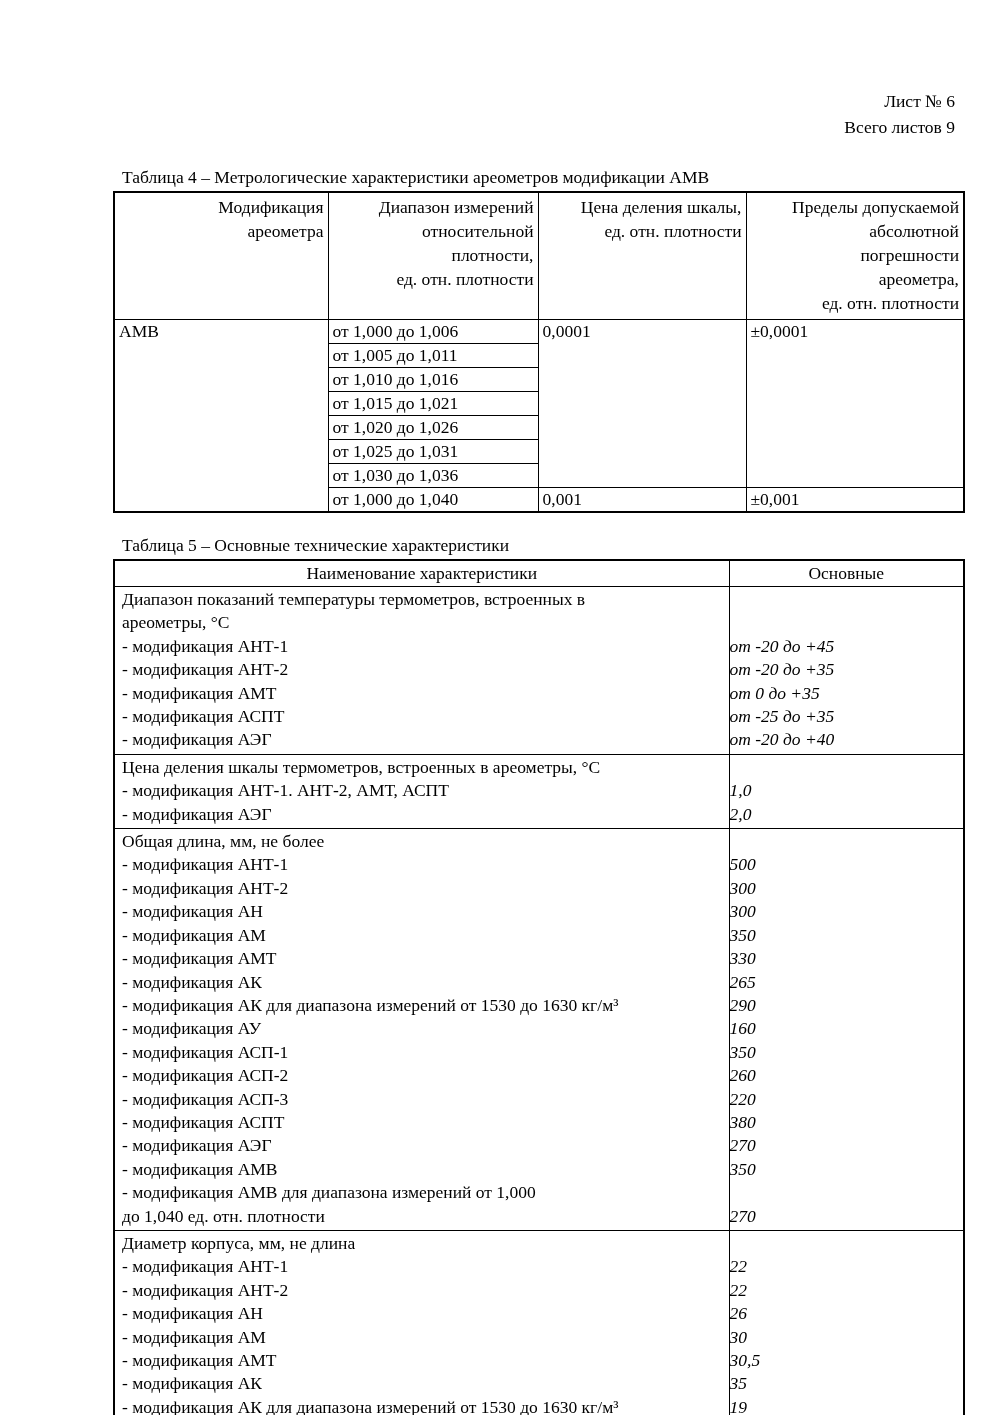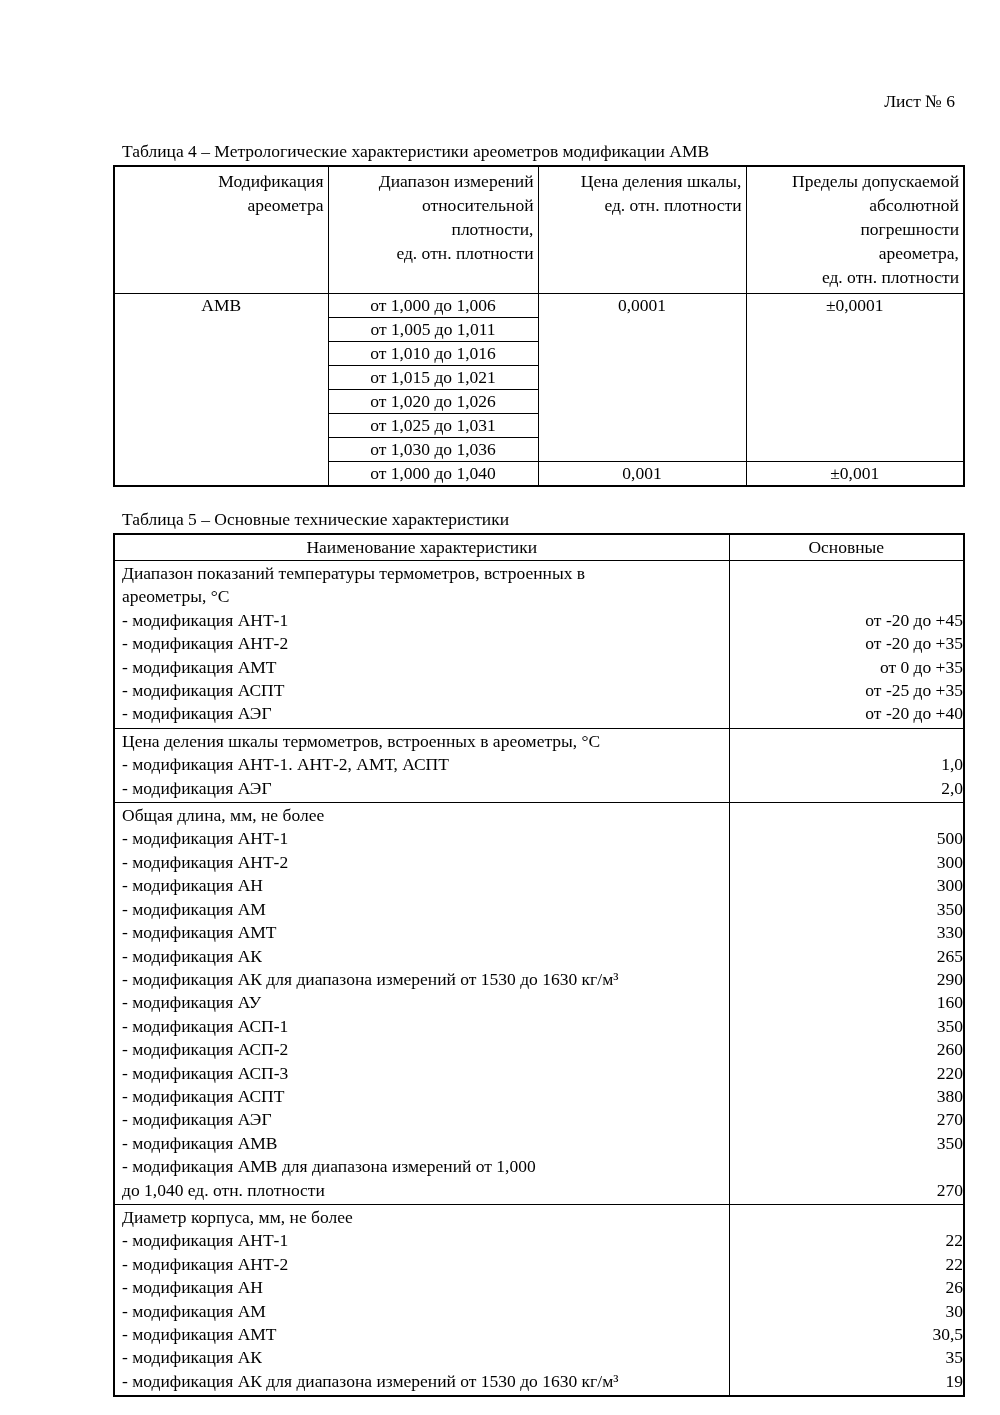--- a/index.html
+++ b/index.html
@@ -45,49 +45,49 @@
   .t4 col.c2 { width: 210px; }
   .t4 col.c3 { width: 208px; }
   .t4 col.c4 { width: 218px; }
   .t4 th {
     text-align: right;
     white-space: pre-line;
     line-height: 24px;
     padding: 2px 4px 4px 4px;
   }
   .t4 td {
-    text-align: center;
     line-height: 23px;
     height: 24px;
     padding: 0 4px;
   }
   
   .t5tbl col.c1 { width: 615px; }
   .t5tbl col.c2 { width: 235px; }
   .t5tbl th {
     text-align: center;
     line-height: 25px;
     padding: 0 0;
   }
   .t5tbl td { padding: 1px 0 2px 0; }
   .t5tbl td.name-cell { padding-left: 7px; padding-right: 6px; }
   .t5tbl .line {
     line-height: 23.4px;
     min-height: 23.4px;
     white-space: nowrap;
   }
-  .t5tbl .value-cell .line { text-align: right; }
+  .t5tbl .value-cell .line { text-align: left; font-style: italic; }
 </style>
 </head>
 <body>
 
 <div class="content">
 
   <div class="page-header">
     <div>Лист № 6</div>
+    <div>Всего листов 9</div>
   </div>
 
   <div class="caption">Таблица 4 – Метрологические характеристики ареометров модификации АМВ</div>
 
   <table class="t4">
     <colgroup>
         <col class="c1">
         <col class="c2">
         <col class="c3">
         <col class="c4">
@@ -223,21 +223,21 @@
             <div class="line">220</div>
             <div class="line">380</div>
             <div class="line">270</div>
             <div class="line">350</div>
             <div class="line">&nbsp;</div>
             <div class="line">270</div>
           </td>
         </tr>
         <tr>
           <td class="name-cell">
-            <div class="line">Диаметр корпуса, мм, не более</div>
+            <div class="line">Диаметр корпуса, мм, не длина</div>
             <div class="line">- модификация АНТ-1</div>
             <div class="line">- модификация АНТ-2</div>
             <div class="line">- модификация АН</div>
             <div class="line">- модификация АМ</div>
             <div class="line">- модификация АМТ</div>
             <div class="line">- модификация АК</div>
             <div class="line">- модификация АК для диапазона измерений от 1530 до 1630 кг/м³</div>
           </td>
           <td class="value-cell">
             <div class="line">&nbsp;</div>

